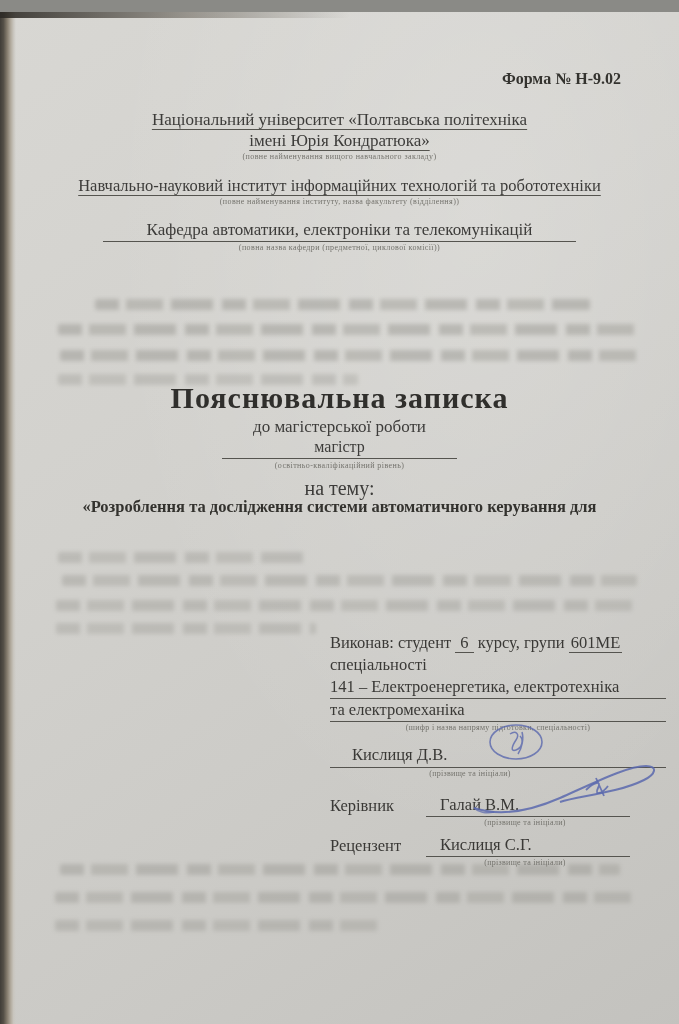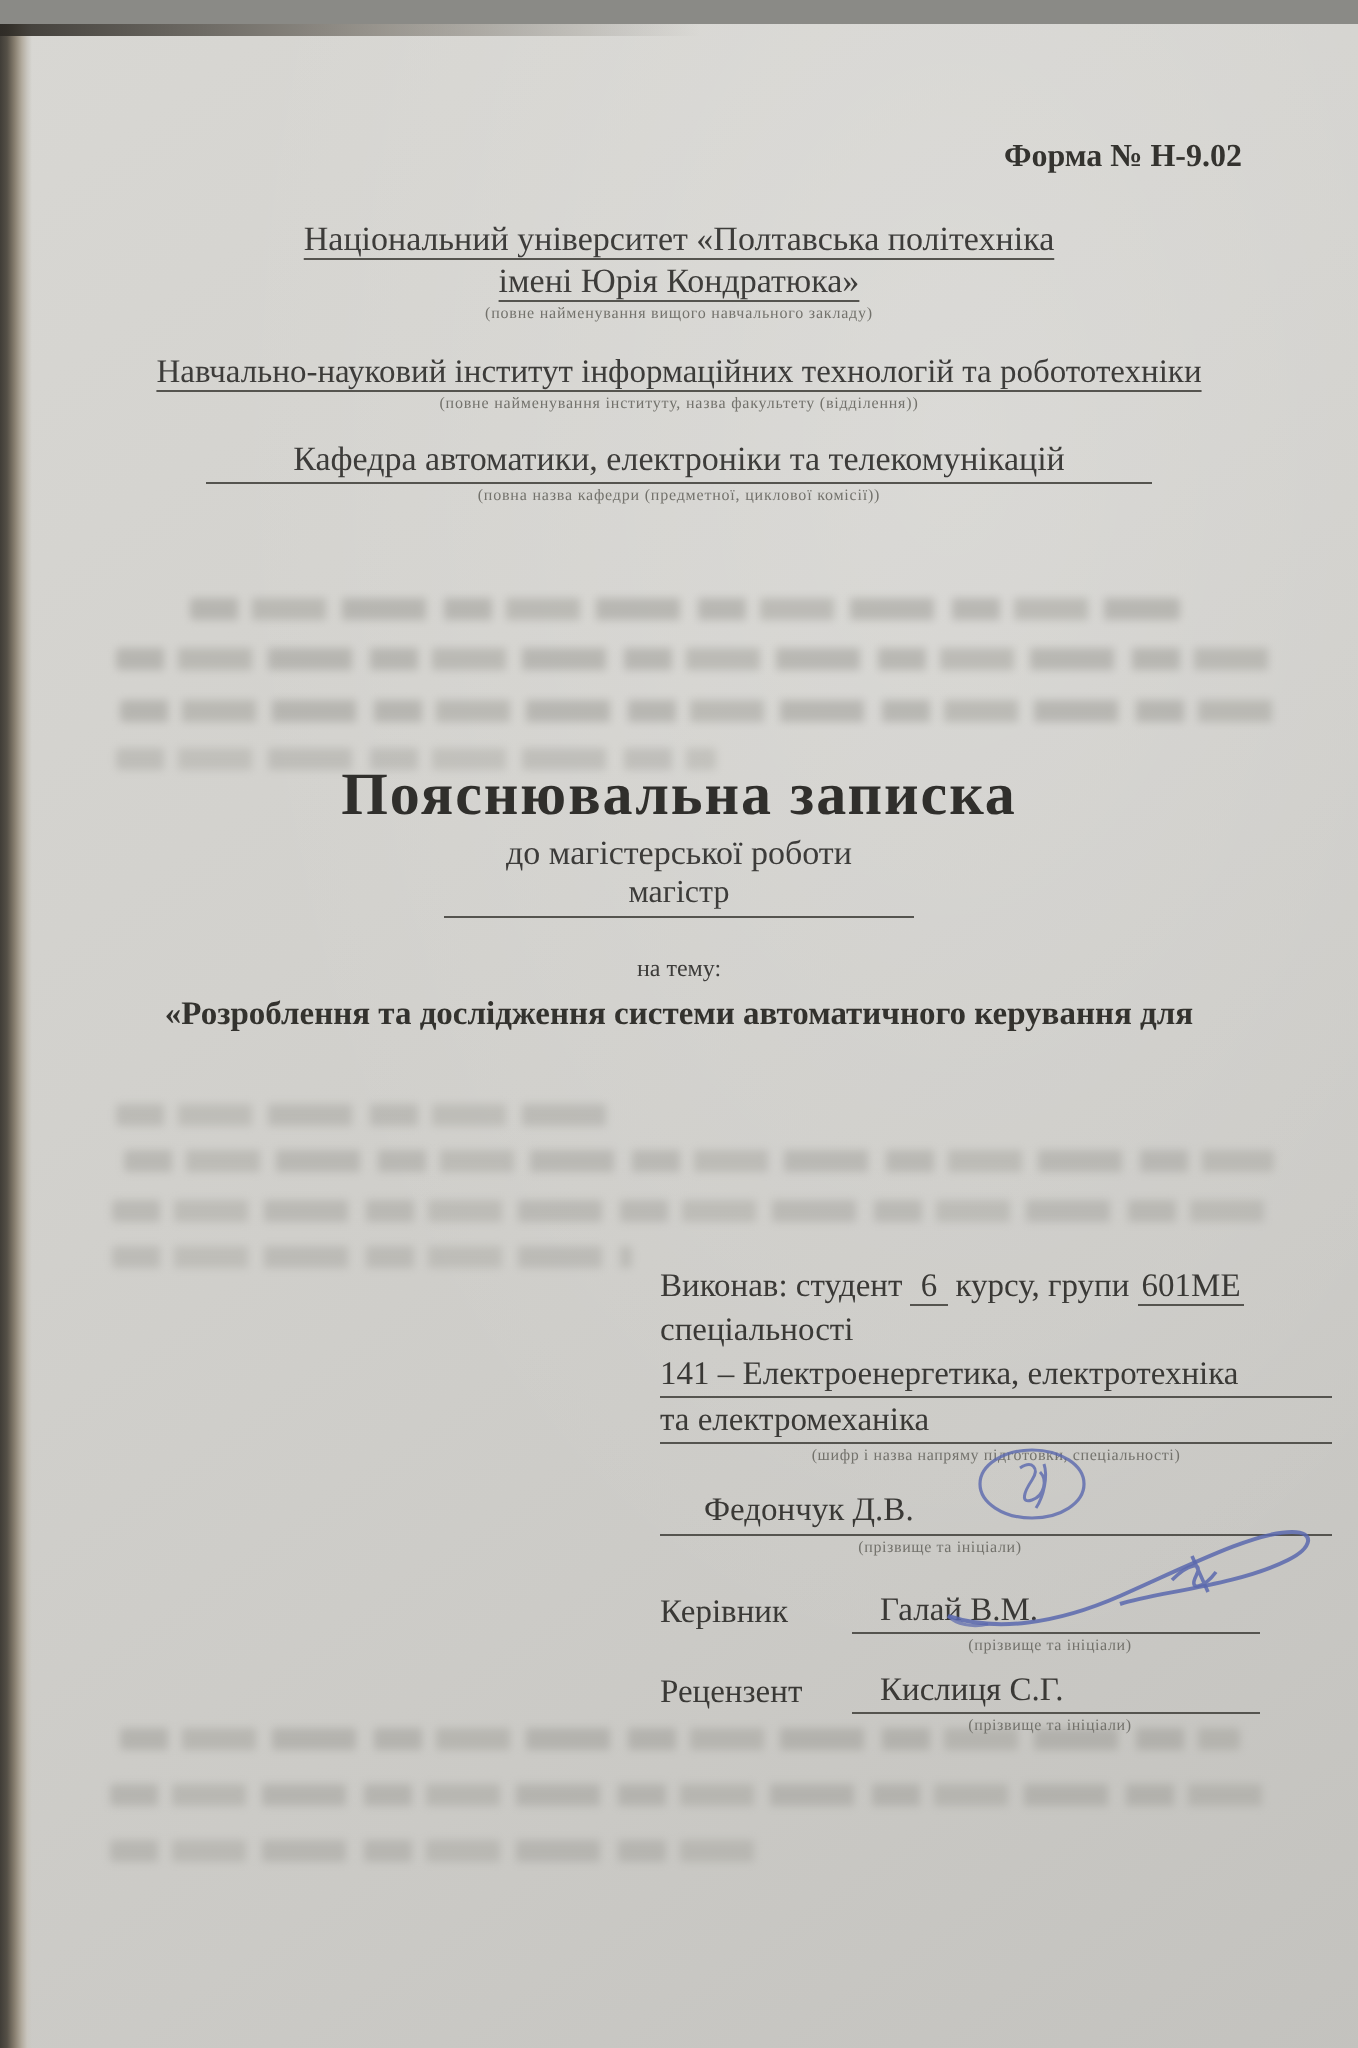--- a/index.html
+++ b/index.html
@@ -44,21 +44,21 @@
   .inst-cap { top:185px; }
   .dept-wrap { top:208px; }
   .dept-wrap .bline { padding:0 44px 1px 44px; font-size:17px; }
   .dept-cap { top:231px; }
 
   .doc-title { top:369px; font-size:30px; font-weight:bold; letter-spacing:1px; color:#302f2c; }
   .doc-sub { top:405px; font-size:17px; }
   .degree-wrap { top:426px; }
   .degree-wrap .bline { padding:0 92px 2px 92px; font-size:16px; }
   .degree-cap { top:449px; }
-  .topic-label { top:465px; font-size:12px; }
+  .topic-label { top:465px; font-size:20px; }
   .topic1 { top:485px; font-size:16.5px; font-weight:bold; color:#33322e; }
   .topic2 { top:506px; font-size:16.5px; font-weight:bold; color:#33322e; }
 
   
   .exec-block {
     position:absolute; left:330px; top:620px; width:336px;
     font-size:16.5px; line-height:22px; color:#3a3936;
   }
   .exec-block .row { white-space:nowrap; }
   .exec-block .u6 { border-bottom:1.2px solid #55544f; padding:0 5px; }
@@ -115,41 +115,42 @@
 
   <div class="tx center inst"><span class="uline">Навчально-науковий інститут інформаційних технологій та робототехніки</span></div>
   <div class="tx center inst-cap small-cap">(повне найменування інституту, назва факультету (відділення))</div>
 
   <div class="tx center dept-wrap"><span class="bline">Кафедра автоматики, електроніки та телекомунікацій</span></div>
   <div class="tx center dept-cap small-cap">(повна назва кафедри (предметної,  циклової комісії))</div>
 
   <div class="tx center doc-title">Пояснювальна записка</div>
   <div class="tx center doc-sub">до магістерської роботи</div>
   <div class="tx center degree-wrap"><span class="bline">магістр</span></div>
+  <div class="tx center degree-cap small-cap">(освітньо-кваліфікаційний рівень)</div>
   <div class="tx center topic-label">на тему:</div>
   <div class="tx center topic1">«Розроблення та дослідження системи автоматичного керування для</div>
 
   <div class="exec-block">
     <div class="row">
       <span>Виконав: студент</span>
       <span class="u6">6</span>
       <span>курсу, групи</span>
       <span class="ugroup">601МЕ</span>
     </div>
     <div class="row">спеціальності</div>
     <div class="row">
         <span class="full-u">141 – Електроенергетика, електротехніка</span>
       </div>
     <div class="row">
         <span class="full-u">та електромеханіка</span>
       </div>
     <div class="cap">(шифр і назва напряму підготовки, спеціальності)</div>
 
     <div class="name-line">
-      <span>Федончук Д.В.</span>
+      <span>Кислиця Д.В.</span>
     </div>
     <div class="cap" style="width:200px; margin-left:40px;">(прізвище та ініціали)</div>
 
     <div class="role-row">
       <span class="role-label">Керівник</span>
       <span class="role-name">Галай В.М.</span>
     </div>
     <div class="role-cap">(прізвище та ініціали)</div>
 
     <div class="role-row" style="margin-top:6px;">

